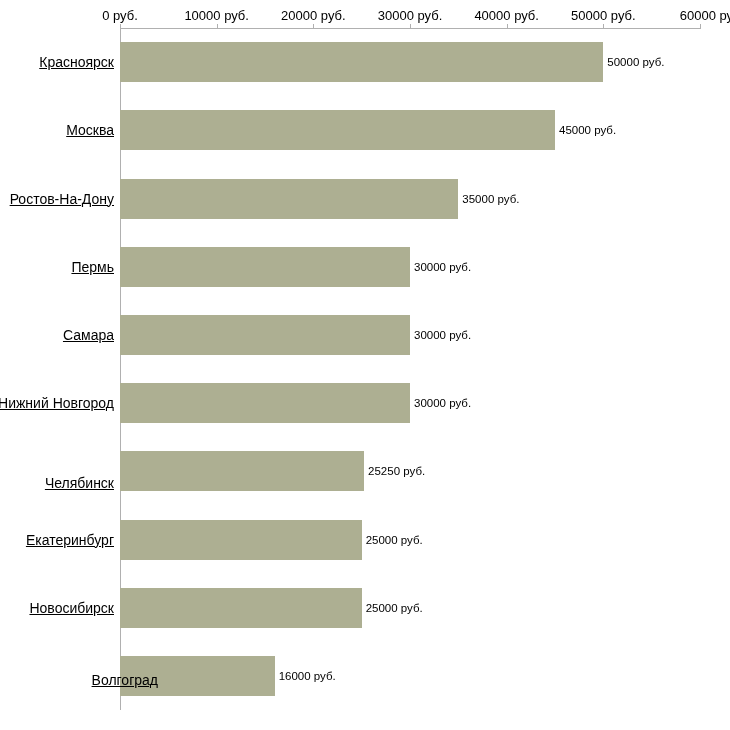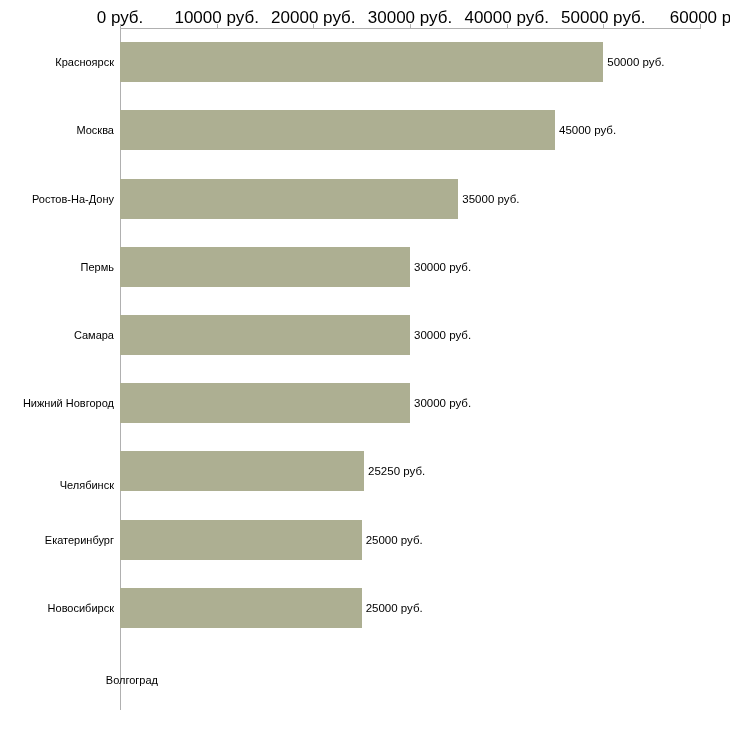--- a/index.html
+++ b/index.html
@@ -44,21 +44,21 @@
     left: 120px;
     top: 28px;
     width: 1px;
     height: 682px;
     background: #b0b0b0;
   }
 
   .tick-label {
     position: absolute;
     top: 8px;
-    font-size: 17px;
+    font-size: 13px;
     color: #000;
     white-space: nowrap;
     transform: translateX(-50%);
     text-align: center;
   }
   .tick-mark {
     position: absolute;
     top: 24px;
     width: 1px;
     height: 5px;
@@ -90,23 +90,24 @@
     position: absolute;
     left: 0;
     top: 0;
     width: 114px;
     height: 100%;
     display: flex;
     align-items: center;
     justify-content: flex-end;
   }
   .cat-label-inner {
-    font-size: 11px;
+    font-size: 14px;
     color: #000;
     white-space: nowrap;
+    text-decoration: underline;
   }
 </style>
 </head>
 <body>
 
 <div id="chart-root">
   <div class="axis-top"></div>
   <div class="axis-left"></div>
   <div id="ticks">
       <div class="tick-label" style="left: 120px;">0 руб.</div>
@@ -181,17 +182,21 @@
       <div class="cat-label-wrap" style="position: absolute; left: -120px; top: 491.5px; height: 40px; width: 114px;">
         <span class="cat-label-inner">Екатеринбург</span>
       </div>
       <div class="bar-row" style="top: 559.7px; height: 40px;">
         <div class="bar" style="width: 241.667px; background: rgb(173, 175, 146);"></div>
         <div class="bar-value" style="left: 241.667px;">25000 руб.</div>
       </div>
       <div class="cat-label-wrap" style="position: absolute; left: -120px; top: 559.7px; height: 40px; width: 114px;">
         <span class="cat-label-inner">Новосибирск</span>
       </div>
+      <div class="bar-row" style="top: 627.9px; height: 40px;">
+        <div class="bar" style="width: 154.667px; background: rgb(173, 175, 146);"></div>
+        <div class="bar-value" style="left: 154.667px;">16000 руб.</div>
+      </div>
       <div class="cat-label-wrap" style="position: absolute; left: -120px; top: 632px; height: 40px; width: 114px; margin-left: 44px;">
         <span class="cat-label-inner">Волгоград</span>
       </div>
     </div>
 </div>
 
 </body></html>

